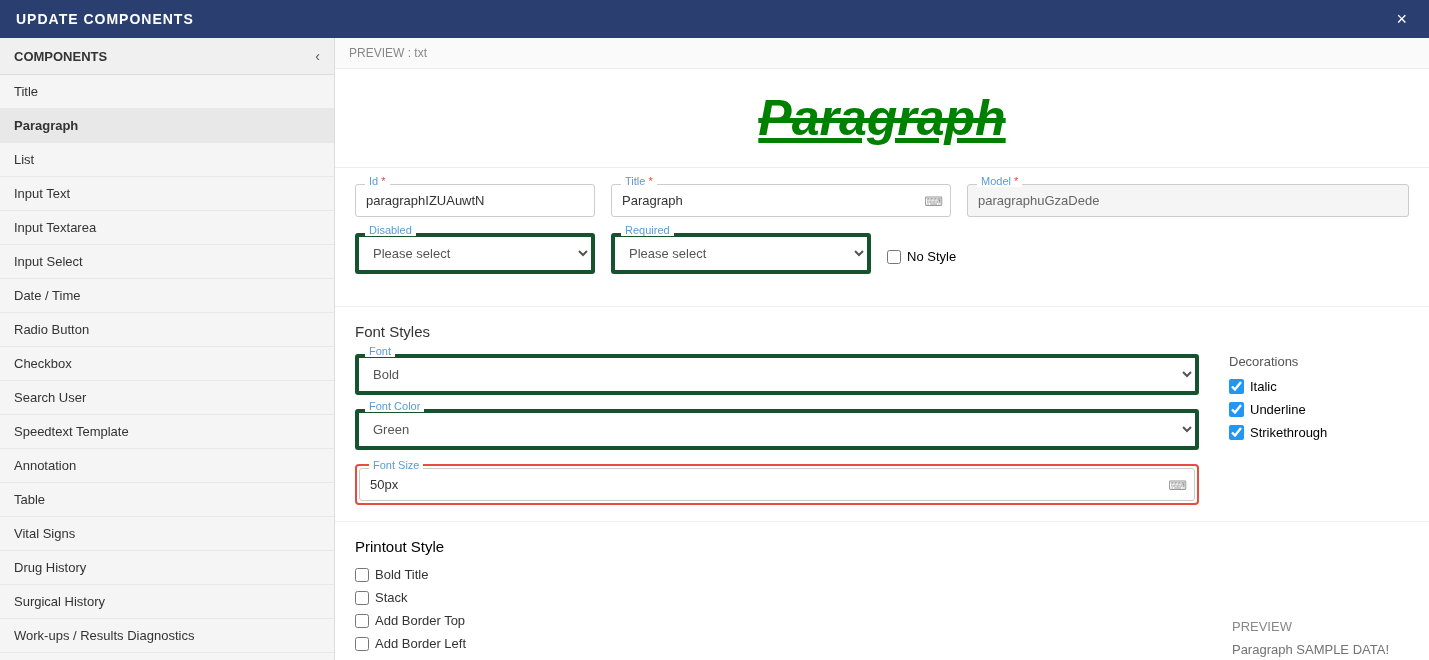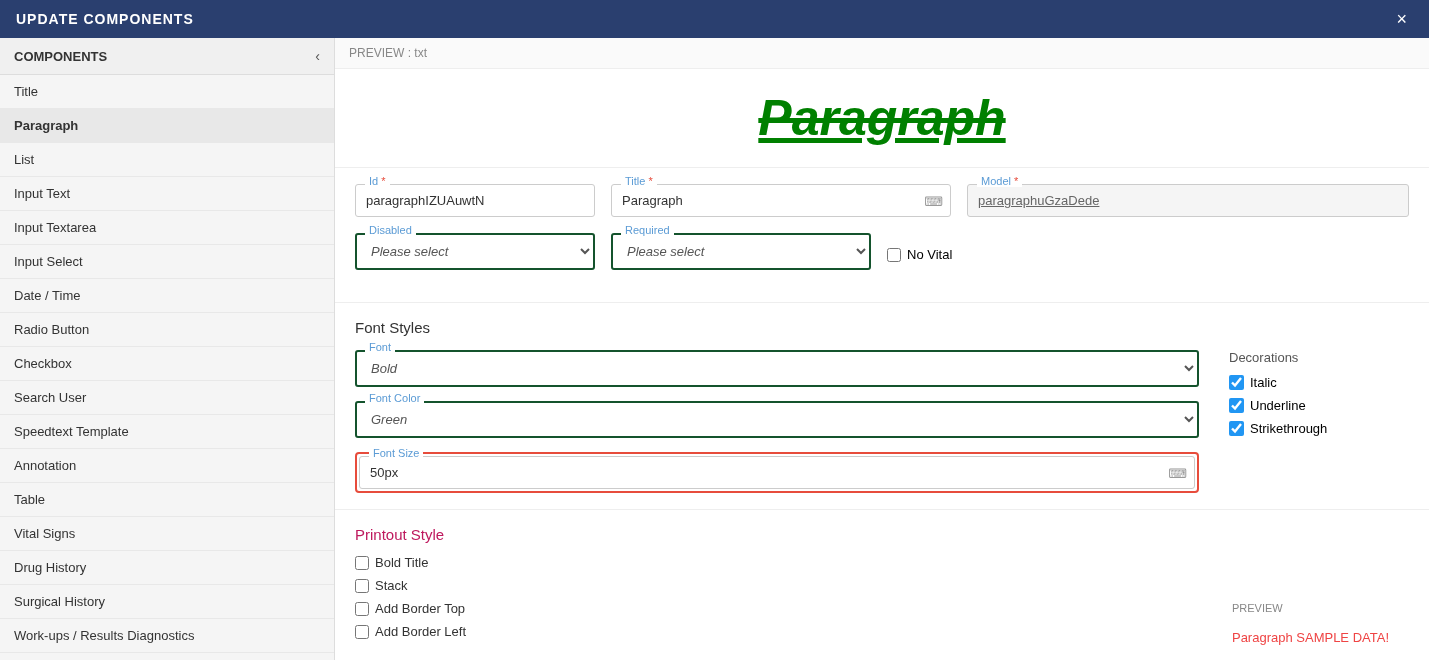--- a/index.html
+++ b/index.html
@@ -173,27 +173,26 @@
       right: 8px;
       top: 50%;
       transform: translateY(-50%);
       color: #999;
       font-size: 13px;
     }
 
     .field-select {
       width: 100%;
       padding: 8px 10px;
-      border: 2px solid #14532d;
+      border: 4px solid #14532d;
       border-radius: 3px;
       font-size: 13px;
       color: #555;
       background: #fff;
       appearance: auto;
-      font-style: italic;
     }
 
     .no-title-group {
       display: flex;
       align-items: center;
       gap: 6px;
       padding-top: 6px;
       min-width: 120px;
     }
 
@@ -258,21 +257,21 @@
     .font-size-inner {
       position: relative;
     }
 
     .printout-section {
       padding: 16px 20px;
     }
 
     .printout-title {
       font-size: 15px;
-      color: #be185d;
+      color: #000000;
       margin-bottom: 12px;
     }
 
     .printout-options {
       display: flex;
       flex-direction: column;
       gap: 8px;
     }
 
     .printout-item {
@@ -282,38 +281,37 @@
       font-size: 13px;
       color: #333;
     }
 
     .printout-checkbox {
       width: 14px;
       height: 14px;
     }
 
     .preview-sample-label {
-      font-size: 11px;
+      font-size: 13px;
       color: #888;
-      margin-bottom: 16px;
+      margin-bottom: 8px;
     }
 
     .preview-sample-text {
       font-size: 13px;
-      color: #ef4444;
+      color: #737373;
     }
 
     .model-field {
       flex: 1;
     }
 
     .model-input {
       background: #f5f5f5;
       color: #666;
-      text-decoration: underline;
     }
   </style>
 </head>
 <body>
 
 <div class="modal-overlay">
   <div class="modal">
 
     <div class="modal-header">
       <span class="modal-header-title">UPDATE COMPONENTS</span>
@@ -403,21 +401,21 @@
               <span class="field-label">
                 <span>Required</span>
               </span>
               <select class="field-select">
                 <option>Please select</option>
               </select>
             </div>
 
             <div class="no-title-group">
               <input type="checkbox" class="no-title-checkbox" style="">
-              <span>No Vital</span>
+              <span>No Style</span>
             </div>
           </div>
         </div>
 
         <div class="font-styles-section">
           <div class="section-title">Font Styles</div>
           <div class="font-styles-inner">
             <div class="font-fields">
 
               <div class="field-group">

